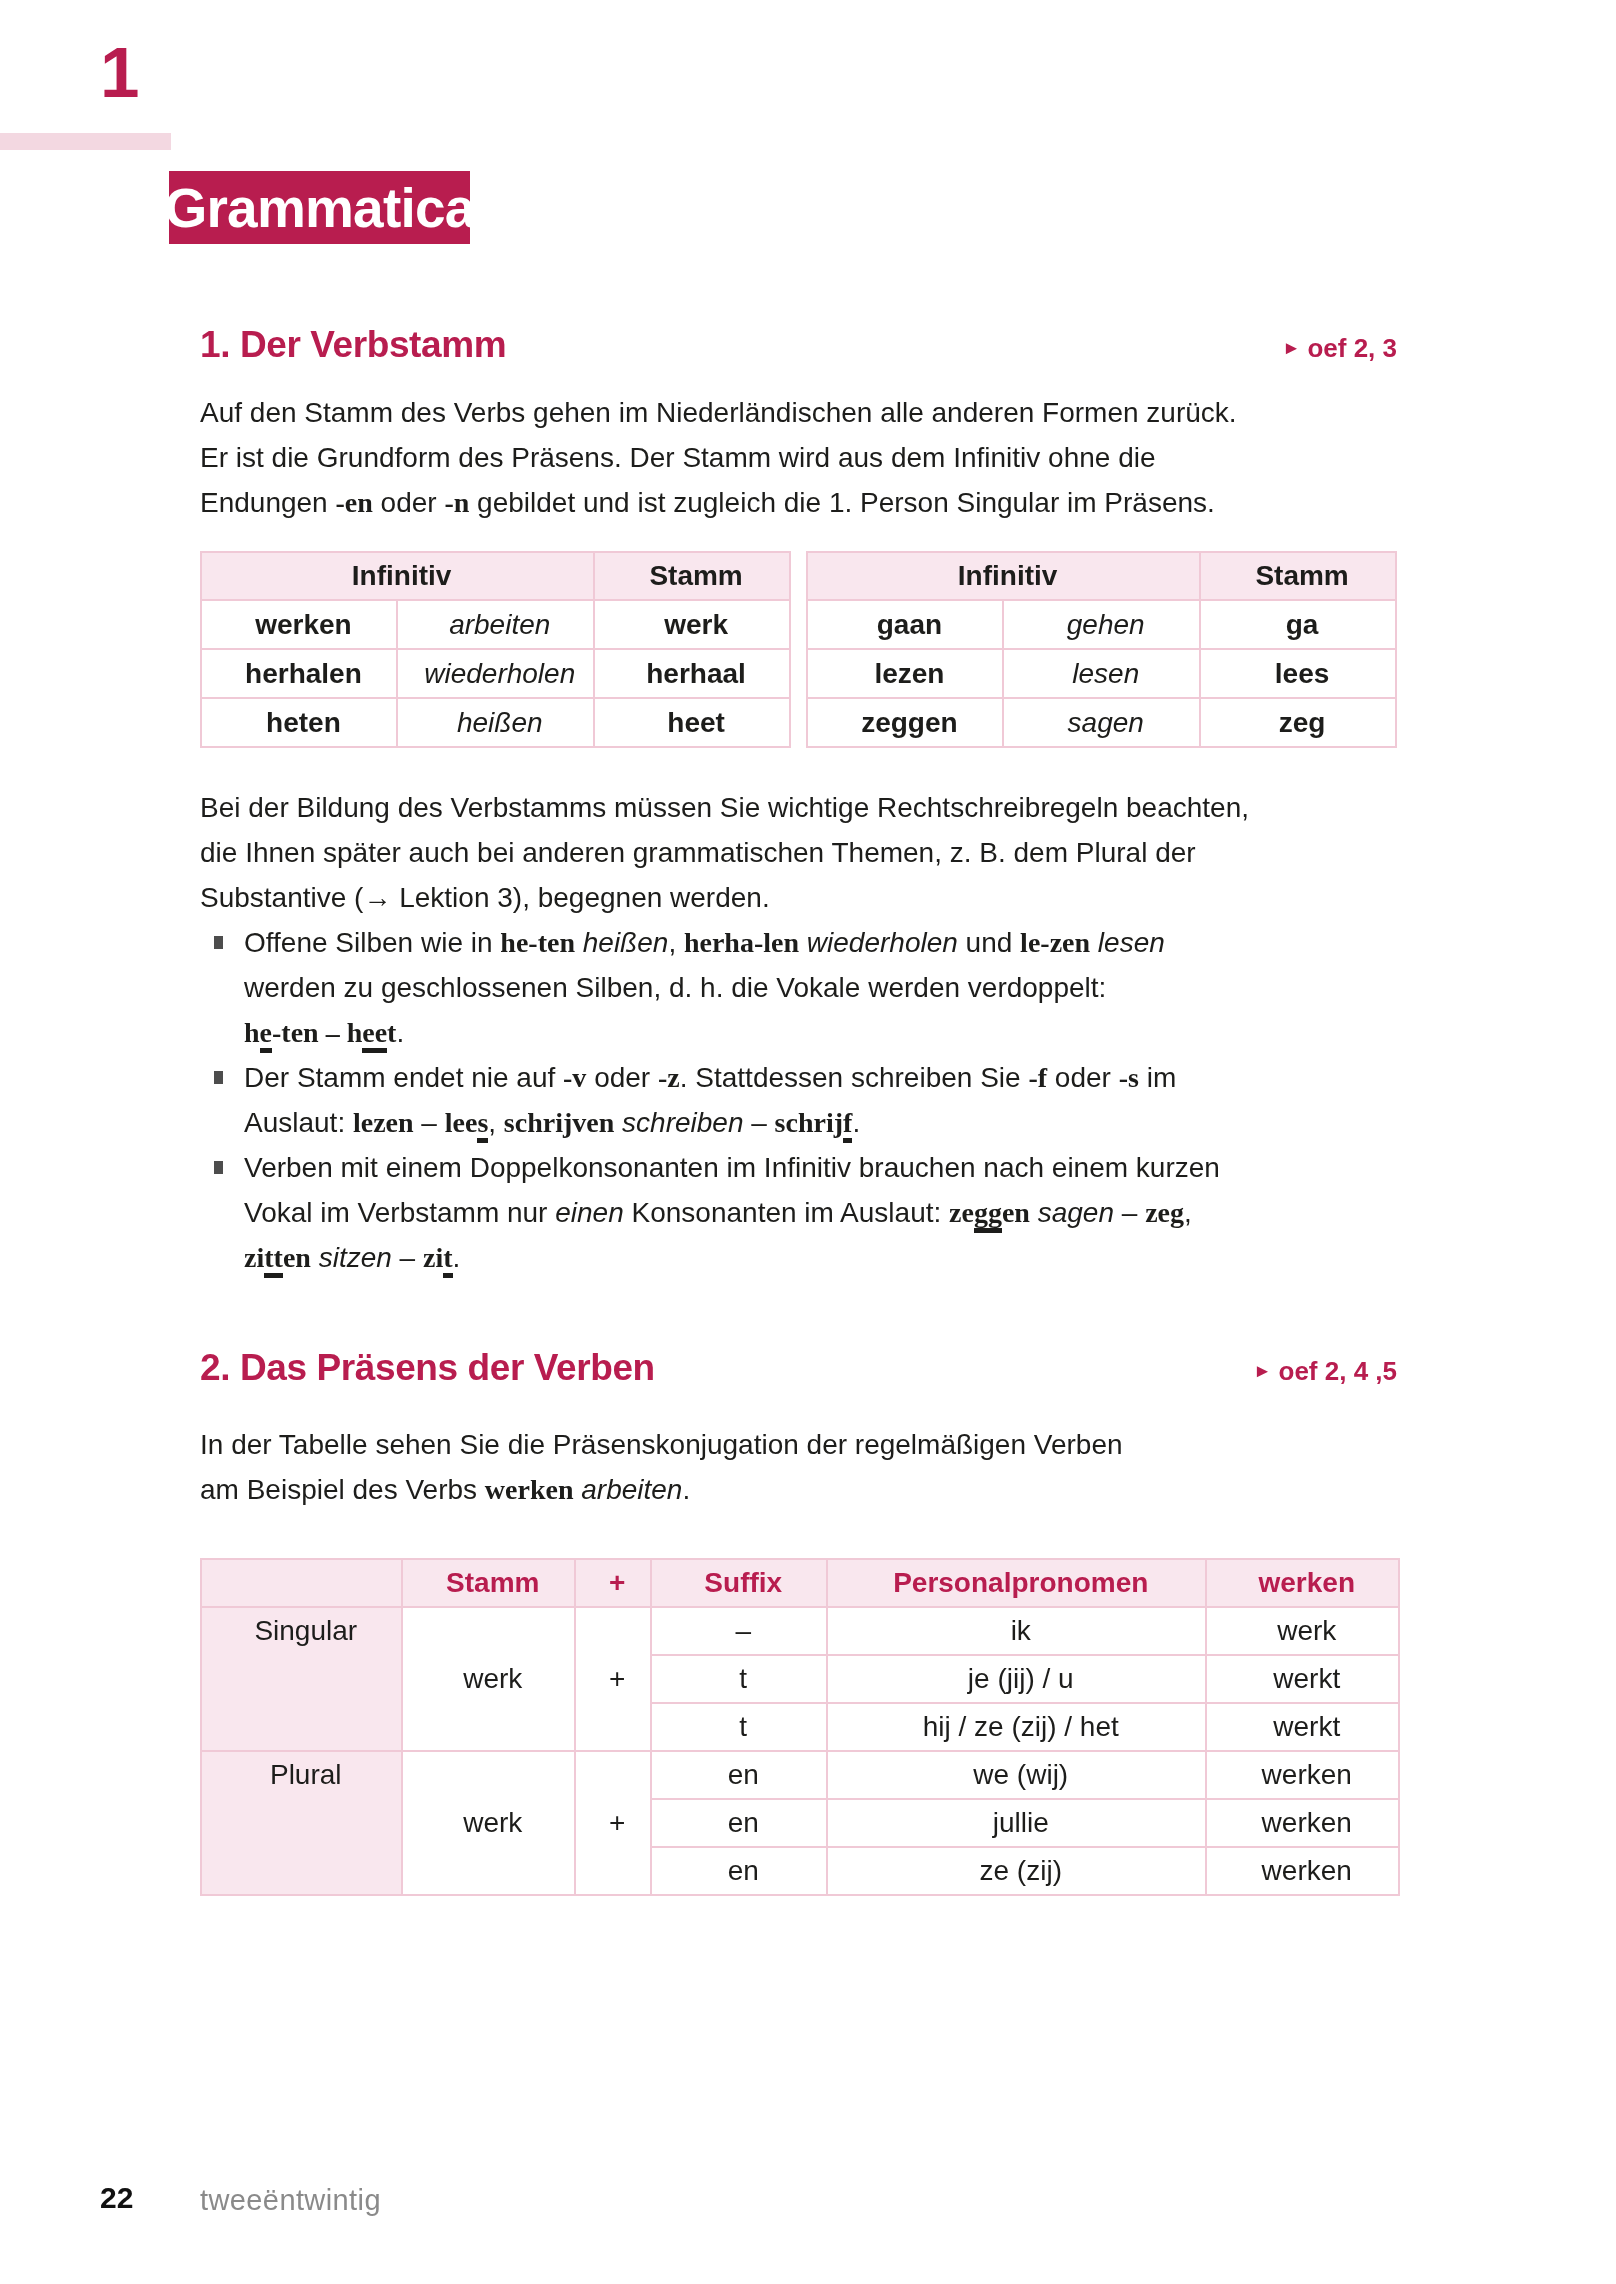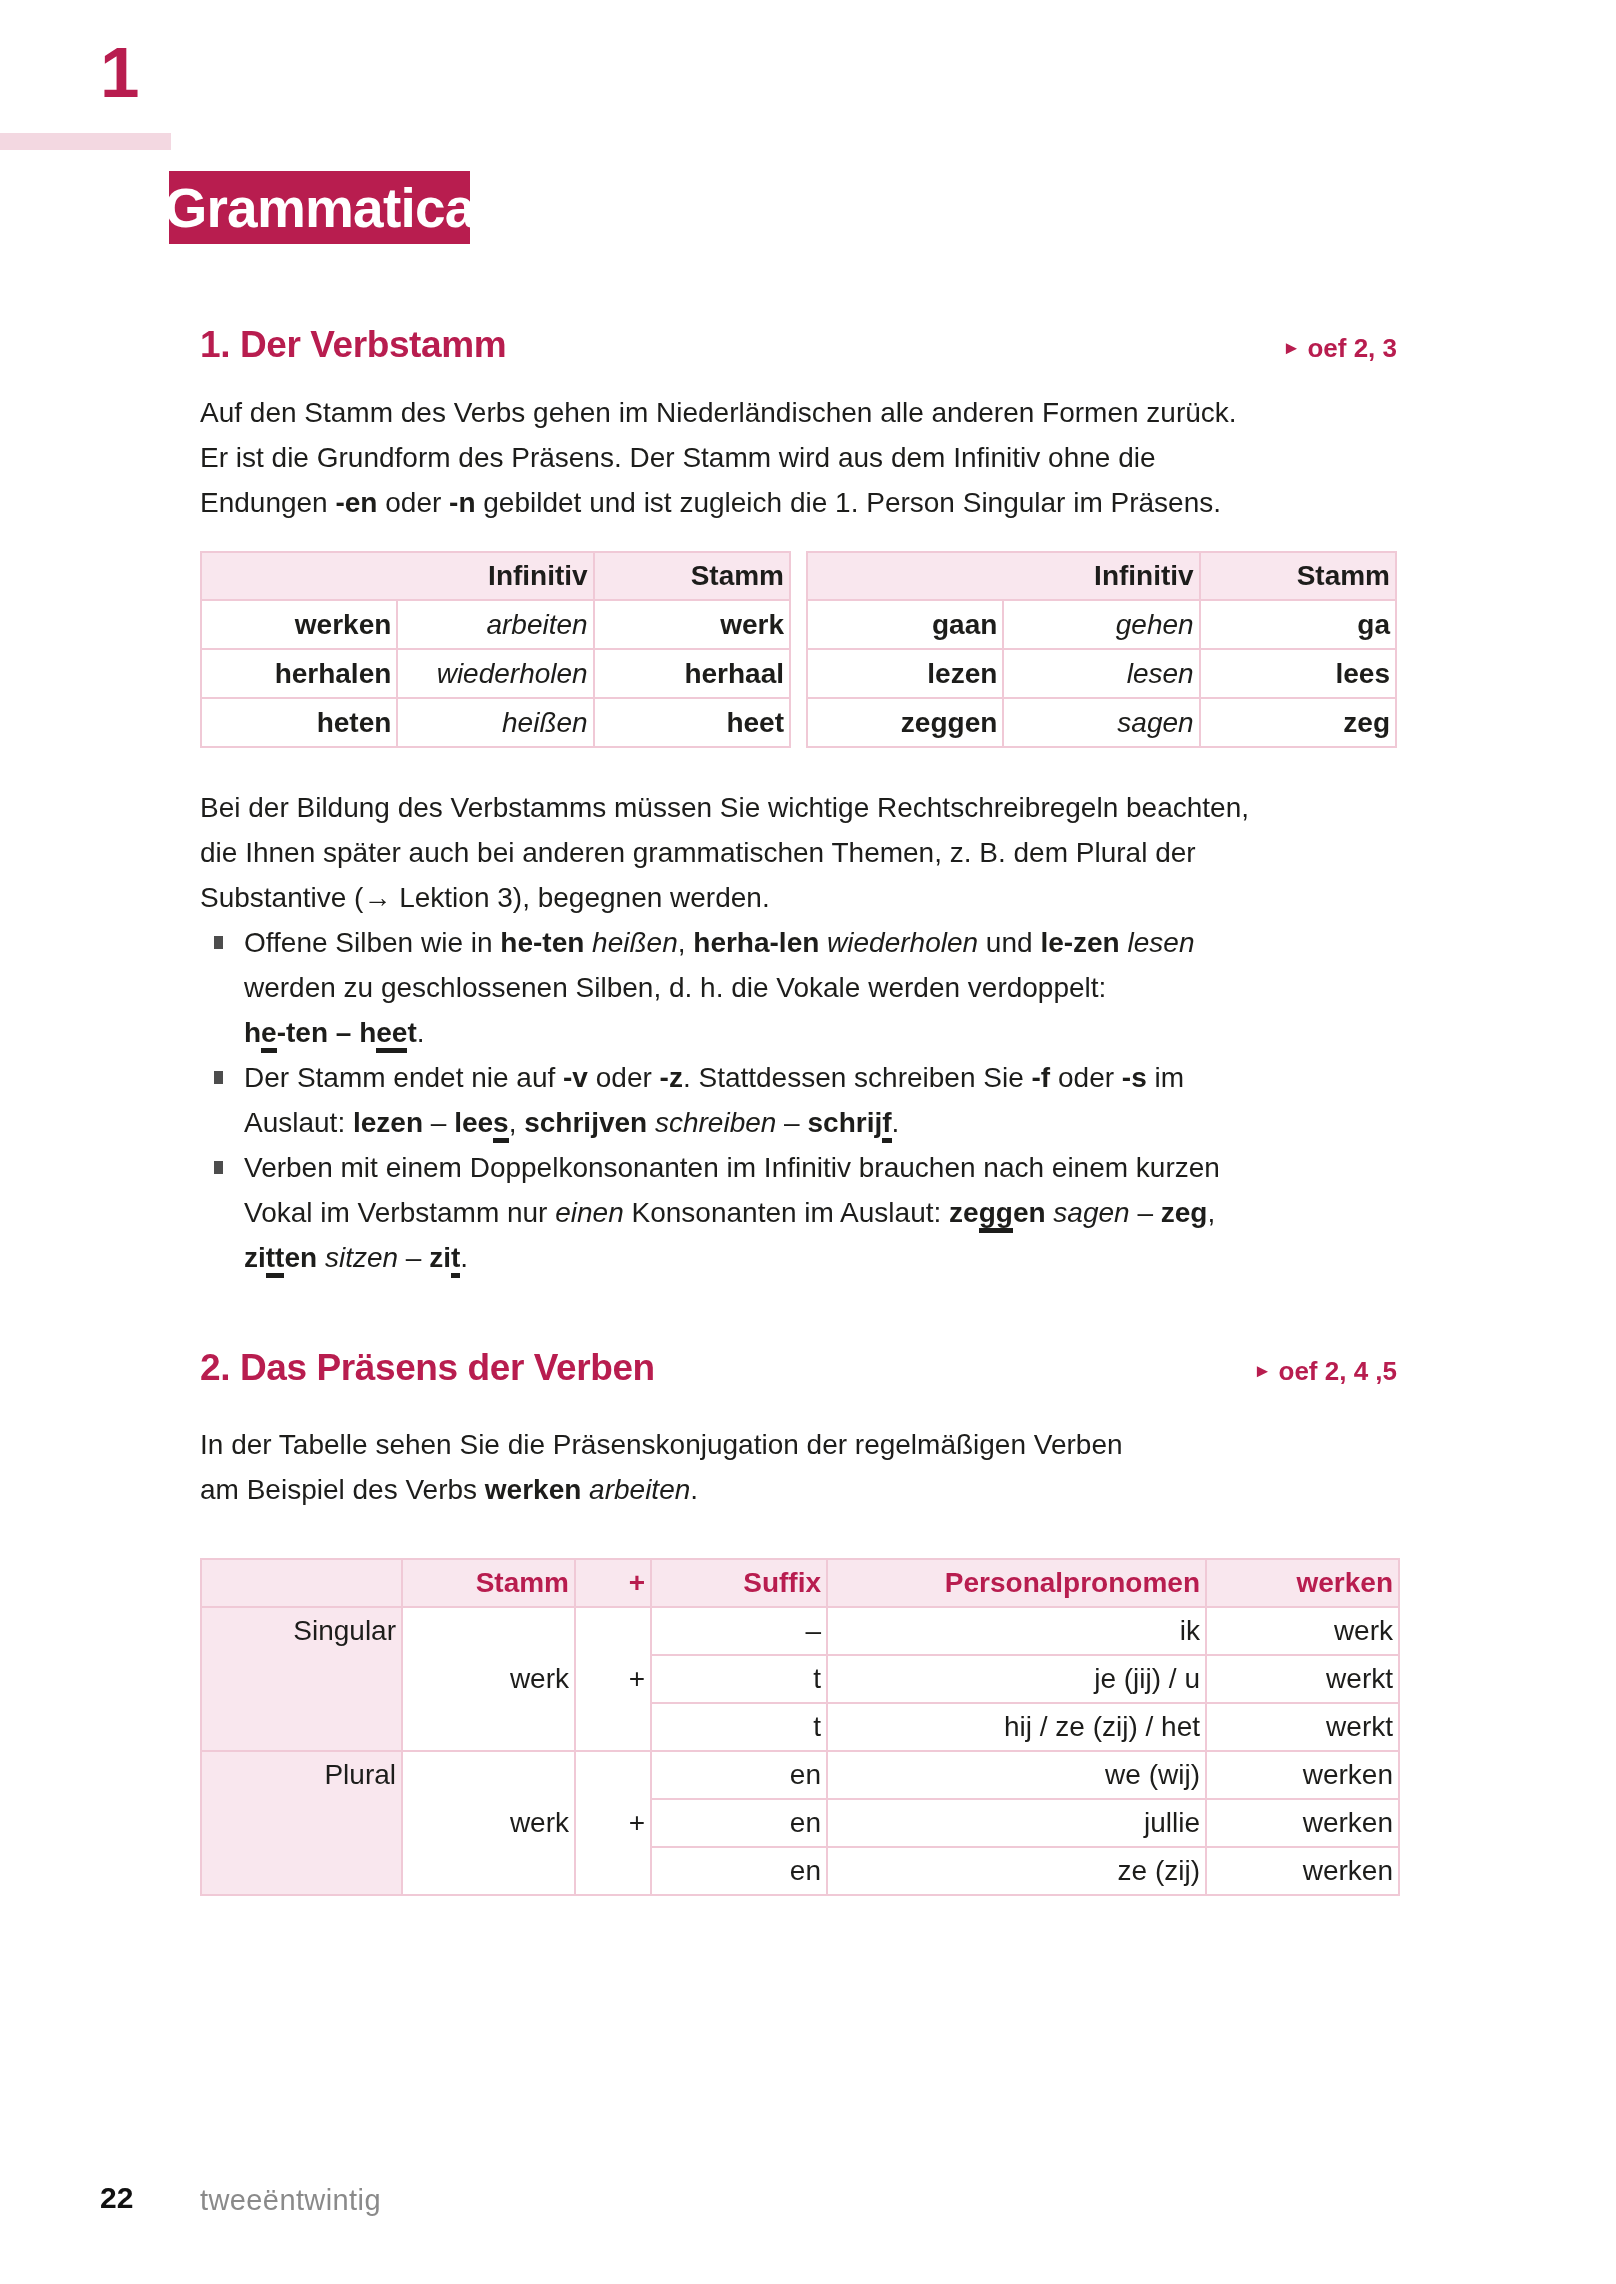--- a/index.html
+++ b/index.html
@@ -40,29 +40,29 @@
   .sec-head h2{
     margin:0;font-size:37px;font-weight:700;color:var(--accent);
     letter-spacing:-0.4px;line-height:1.2;
   }
   .oef{font-size:26px;font-weight:700;color:var(--accent);white-space:nowrap;}
   .oef .arrow{font-size:18.6px;margin-right:6.8px;position:relative;top:-3.4px;}
   .para{position:absolute;left:0;margin:0;font-size:28px;line-height:45px;width:100%;}
   #p1{top:390px;}
   #note{top:785px;}
   #p3{top:1422px;}
-  .f-b{font-weight:700;}
+  .f-b{font-weight:700;font-family:Liberation Serif, serif;}
   .f-i{font-style:italic;}
   .f-u{border-bottom:5px solid var(--text);}
   .stem-tables{position:absolute;top:551px;left:0;width:100%;display:flex;gap:15px;}
   table.gram{border-collapse:collapse;table-layout:fixed;background:#fff;}
   .stem-tables table{width:591px;}
   .gram th,.gram td{
     border:2.5px solid var(--pink-border);
-    padding:0 5px 0 13.5px;text-align:right;overflow:hidden;white-space:nowrap;
+    padding:0 5px 0 13.5px;text-align:center;overflow:hidden;white-space:nowrap;
   }
   .gram th{background:var(--pink-bg);height:46px;font-size:28px;font-weight:700;}
   .stem-tables td{height:47px;font-size:28px;}
   td.cell-bold{font-weight:700;}
   td.cell-italic{font-style:italic;}
   .bullets{
     position:absolute;top:920px;left:0;width:100%;
     margin:0;padding:0;list-style:none;font-size:28px;line-height:45px;
   }
   .bullets li{position:relative;padding-left:44px;}

